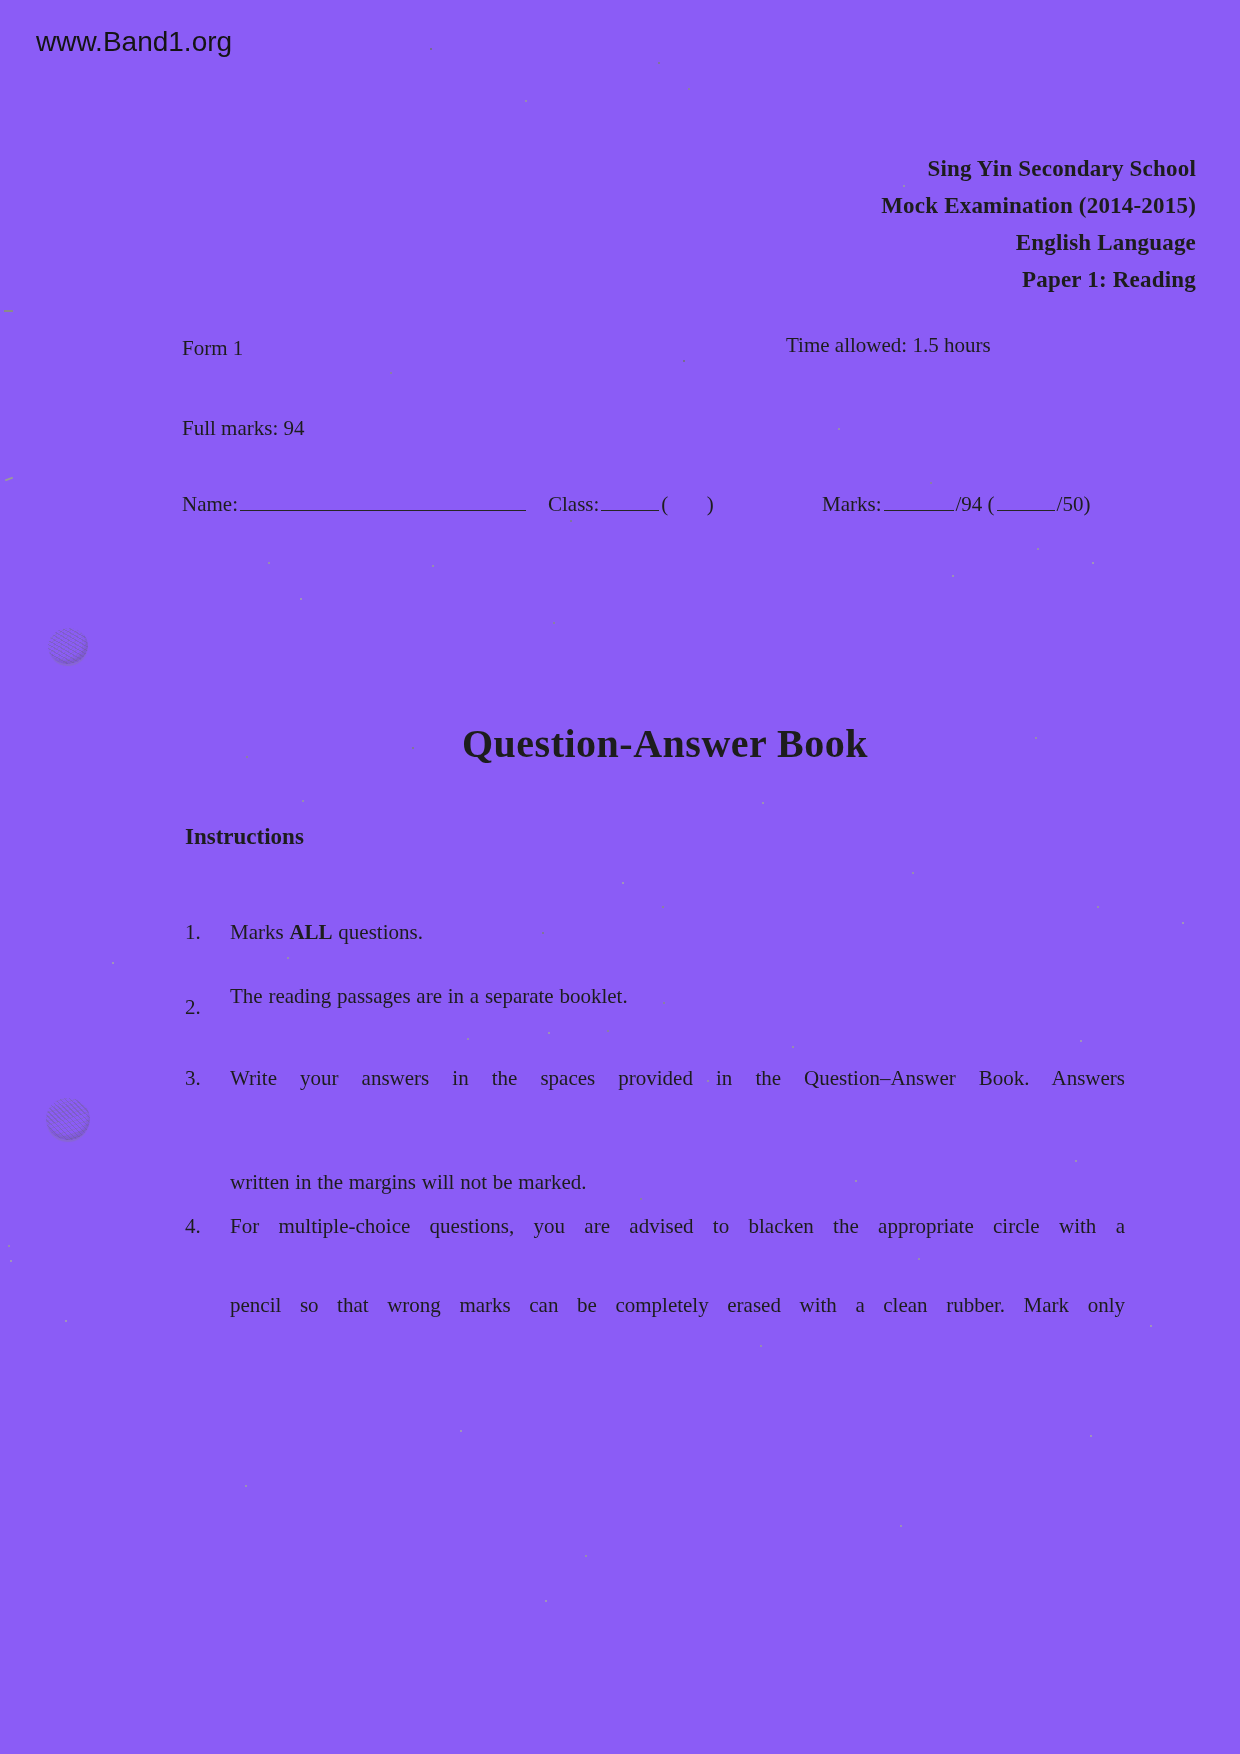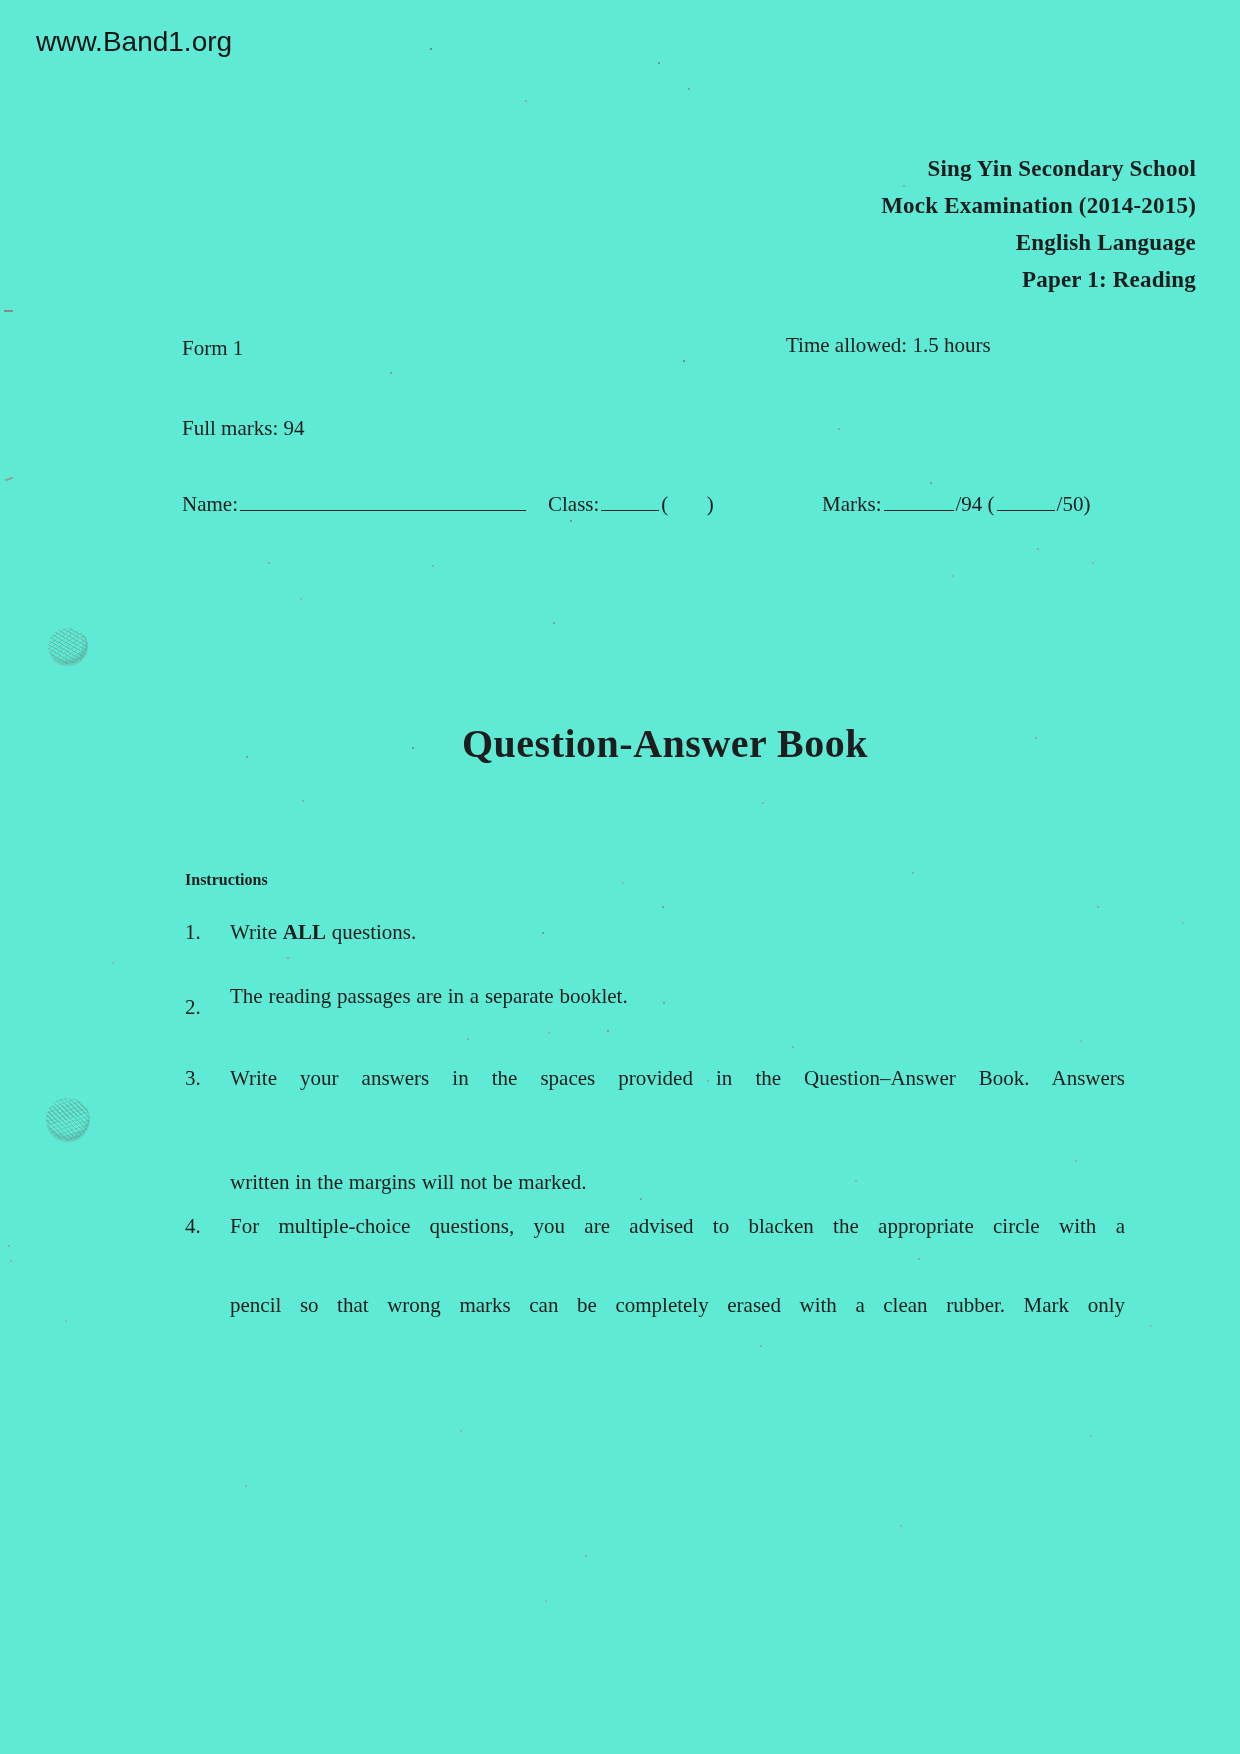--- a/index.html
+++ b/index.html
@@ -1,21 +1,21 @@
 <!DOCTYPE html>
 <html><head>
 <meta charset="utf-8">
 <style>
   html, body { margin: 0; padding: 0; background: #e8e8e8; }
   .page {
     position: relative;
     width: 1240px;
     height: 1754px;
     margin: 0 auto;
-    background: #5eead4;
+    background: #8b5cf6;
     overflow: hidden;
     font-family: "Liberation Serif", serif;
     color: #1d1d1d;
   }
   .watermark {
     position: absolute;
     left: 36px; top: 26px;
     font-family: "Liberation Sans", sans-serif;
     font-size: 28px;
     color: #141414;
@@ -49,23 +49,22 @@
     left: 380px; top: 720px;
     width: 570px;
     text-align: center;
     font-size: 40px;
     font-weight: bold;
     letter-spacing: 0.5px;
   }
   .instructions-heading {
     position: absolute;
     left: 185px; top: 824px;
-    font-size: 16px;
+    font-size: 23px;
     font-weight: bold;
-    margin-top: 47px;
   }
   .inum {
     position: absolute;
     left: 185px;
     width: 30px;
     font-size: 21px;
   }
   .iline {
     position: absolute;
     left: 230px;
@@ -141,21 +140,21 @@
   </div>
 
   <div class="scribble scribble-1"></div>
   <div class="scribble scribble-2"></div>
 
   <div class="book-heading">Question-Answer Book</div>
 
   <div class="instructions-heading">Instructions</div>
 
   <div class="inum" style="top:920px;">1.</div>
-  <div class="iline" style="top:920px;"><span>Write </span><b>ALL</b><span> questions.</span></div>
+  <div class="iline" style="top:920px;"><span>Marks </span><b>ALL</b><span> questions.</span></div>
 
   <div class="inum" style="top:995px;">2.</div>
   <div class="iline" style="top:984px;">The reading passages are in a separate booklet.</div>
 
   <div class="inum" style="top:1066px;">3.</div>
   <div class="iline just" style="top:1066px;">Write your answers in the spaces provided in the Question–Answer Book. Answers</div>
   <div class="iline" style="top:1144px;margin-top:26px;">written in the margins will not be marked.</div>
 
   <div class="inum" style="top:1214px;">4.</div>
   <div class="iline just" style="top:1214px;">For multiple-choice questions, you are advised to blacken the appropriate circle with a</div>

